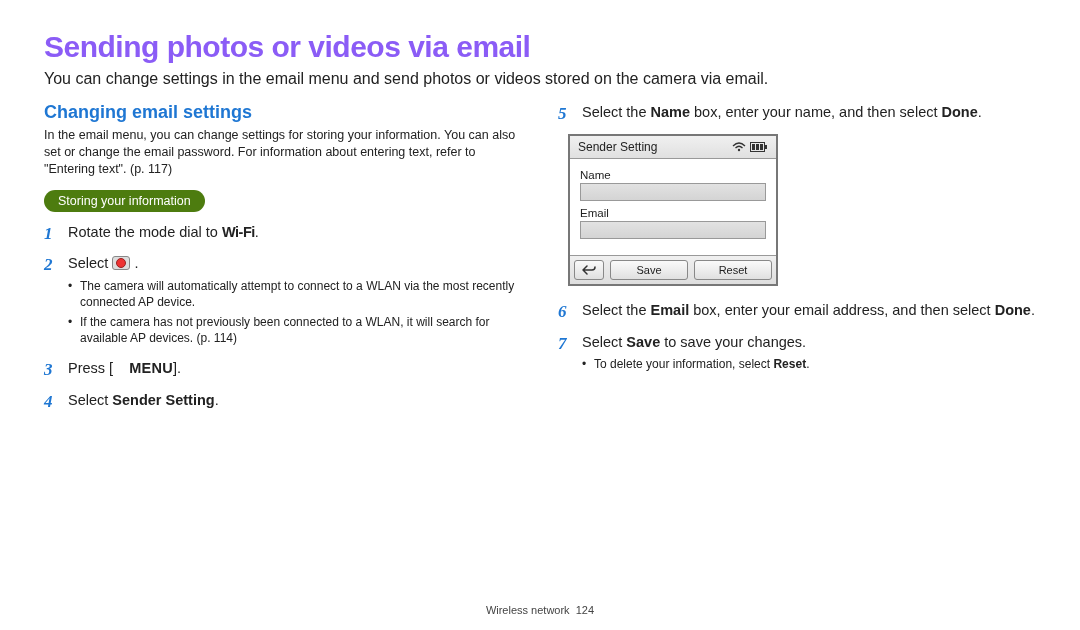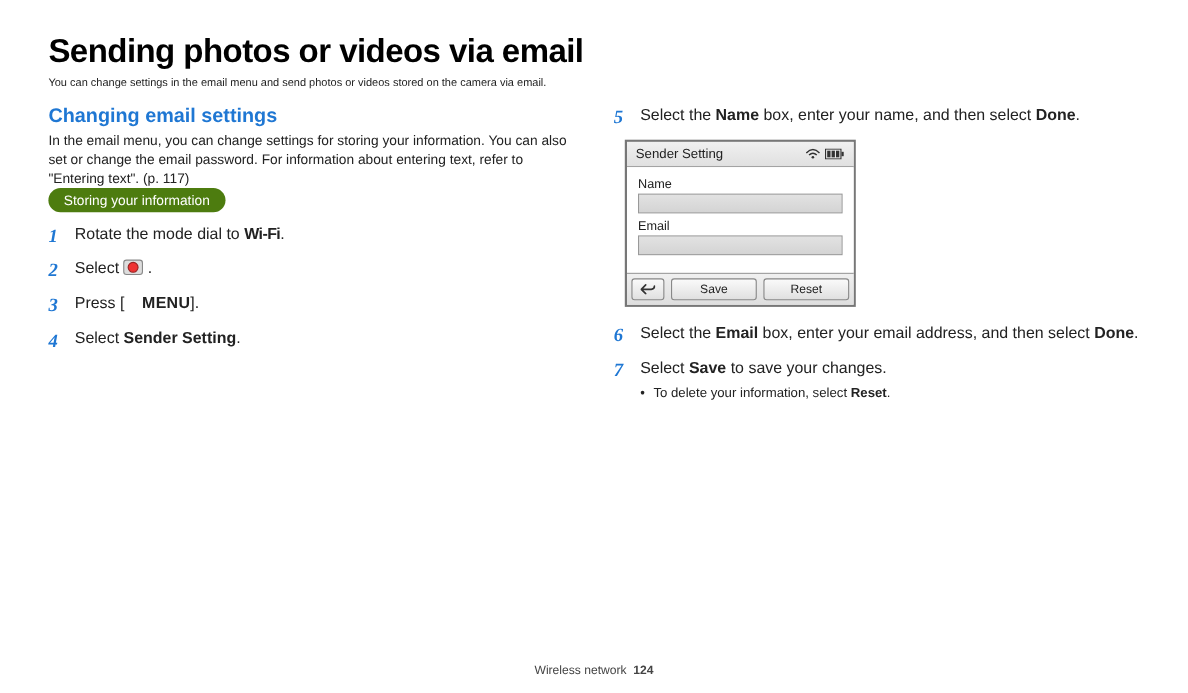--- a/index.html
+++ b/index.html
@@ -1,23 +1,23 @@
 <!DOCTYPE html>
 <html><head>
 <meta charset="utf-8">
 <style>
   * { box-sizing: border-box; margin: 0; padding: 0; }
   html, body { width: 1080px; height: 630px; background: #fff; font-family: "Segoe UI", Arial, sans-serif; color: #222; }
   .page { padding: 30px 44px 10px 44px; position: relative; height: 100%; }
-  .h1 { color: #000000; font-size: 30px; font-weight: 700; letter-spacing: -0.5px; margin-bottom: 6px; }
-  .intro { font-size: 10px; margin-bottom: 14px; }
+  .h1 { color: #8b5cf6; font-size: 30px; font-weight: 700; letter-spacing: -0.5px; margin-bottom: 6px; }
+  .intro { font-size: 16px; margin-bottom: 14px; }
   .cols { display: flex; gap: 36px; }
   .col { flex: 1; }
   .h2 { color: #1f77d3; font-size: 18px; font-weight: 700; margin-bottom: 4px; }
-  .para { font-size: 12.5px; line-height: 1.35; }
+  .para { font-size: 12.5px; line-height: 1.35; margin-bottom: 12px; }
   .pill { display: inline-block; background: #4d7c0f; color: #fff; font-size: 12.5px; padding: 4px 14px; border-radius: 12px; margin-bottom: 10px; }
   .steps { list-style: none; }
   .step { display: flex; gap: 10px; margin-bottom: 8px; font-size: 14.5px; line-height: 1.4; }
   .stepnum { color: #1f77d3; font-style: italic; font-weight: 600; font-size: 17px; width: 14px; flex-shrink: 0; font-family: Georgia, "Times New Roman", serif; }
   .stepbody { flex: 1; }
   .sub { list-style: none; margin-top: 4px; }
   .sub li { font-size: 12px; line-height: 1.35; margin-bottom: 4px; padding-left: 12px; position: relative; }
   .sub li::before { content: "•"; position: absolute; left: 0; top: 0; font-size: 12px; }
   b { font-weight: 700; }
   .chip { display: inline-block; font-weight: 700; letter-spacing: -0.5px; }
@@ -29,21 +29,21 @@
   .screen-header .title { flex:1; }
   .wifi-ico, .batt-ico { display:inline-block; margin-left:4px; }
   .wifi-ico svg, .batt-ico svg { display:block; }
   .screen-body { background: #fff; padding: 6px 10px 10px 10px; }
   .field-label { font-size: 11.5px; margin-top: 4px; margin-bottom: 2px; }
   .field-box { width: 100%; height: 18px; background: linear-gradient(#e2e2e2,#d4d4d4); border: 1px solid #999; margin-bottom: 6px; }
   .screen-footer { background: linear-gradient(#f0f0f0,#dedede); border-top: 1px solid #999; padding: 4px; display:flex; gap:6px; align-items:center; }
   .back-btn { width: 30px; height: 20px; background: linear-gradient(#fafafa,#e0e0e0); border:1px solid #888; border-radius:3px; display:flex; align-items:center; justify-content:center; }
   .btn { flex:1; height: 20px; background: linear-gradient(#fafafa,#e0e0e0); border:1px solid #888; border-radius:3px; font-size:11px; display:flex; align-items:center; justify-content:center; }
   .footer { position: absolute; bottom: 14px; left: 0; right: 0; text-align: center; font-size: 11px; color: #444; }
-  .footer .pg { font-weight: 700; text-align: center; }
+  .footer .pg { font-weight: 400; text-align: center; }
 </style>
 </head>
 <body>
 
 <div class="page">
   <div class="h1">Sending photos or videos via email</div>
   <div class="intro">You can change settings in the email menu and send photos or videos stored on the camera via email.</div>
 
   <div class="cols">
 
@@ -58,20 +58,24 @@
           <span class="stepbody">
             <span>Rotate the mode dial to </span><span class="chip">Wi-Fi</span><span>.</span>
           </span>
         </li>
         <li class="step">
           <span class="stepnum">2</span>
           <span class="stepbody">
             <span>Select </span>
             <span class="mail-icon"></span>
             <span>.</span>
+            <ul class="sub">
+              <li>The camera will automatically attempt to connect to a WLAN via the most recently connected AP device.</li>
+              <li>If the camera has not previously been connected to a WLAN, it will search for available AP devices. (p. 114)</li>
+            </ul>
           </span>
         </li>
         <li class="step">
           <span class="stepnum">3</span>
           <span class="stepbody">
             <span>Press [</span><span class="menu-chip">MENU</span><span>].</span>
           </span>
         </li>
         <li class="step">
           <span class="stepnum">4</span>

